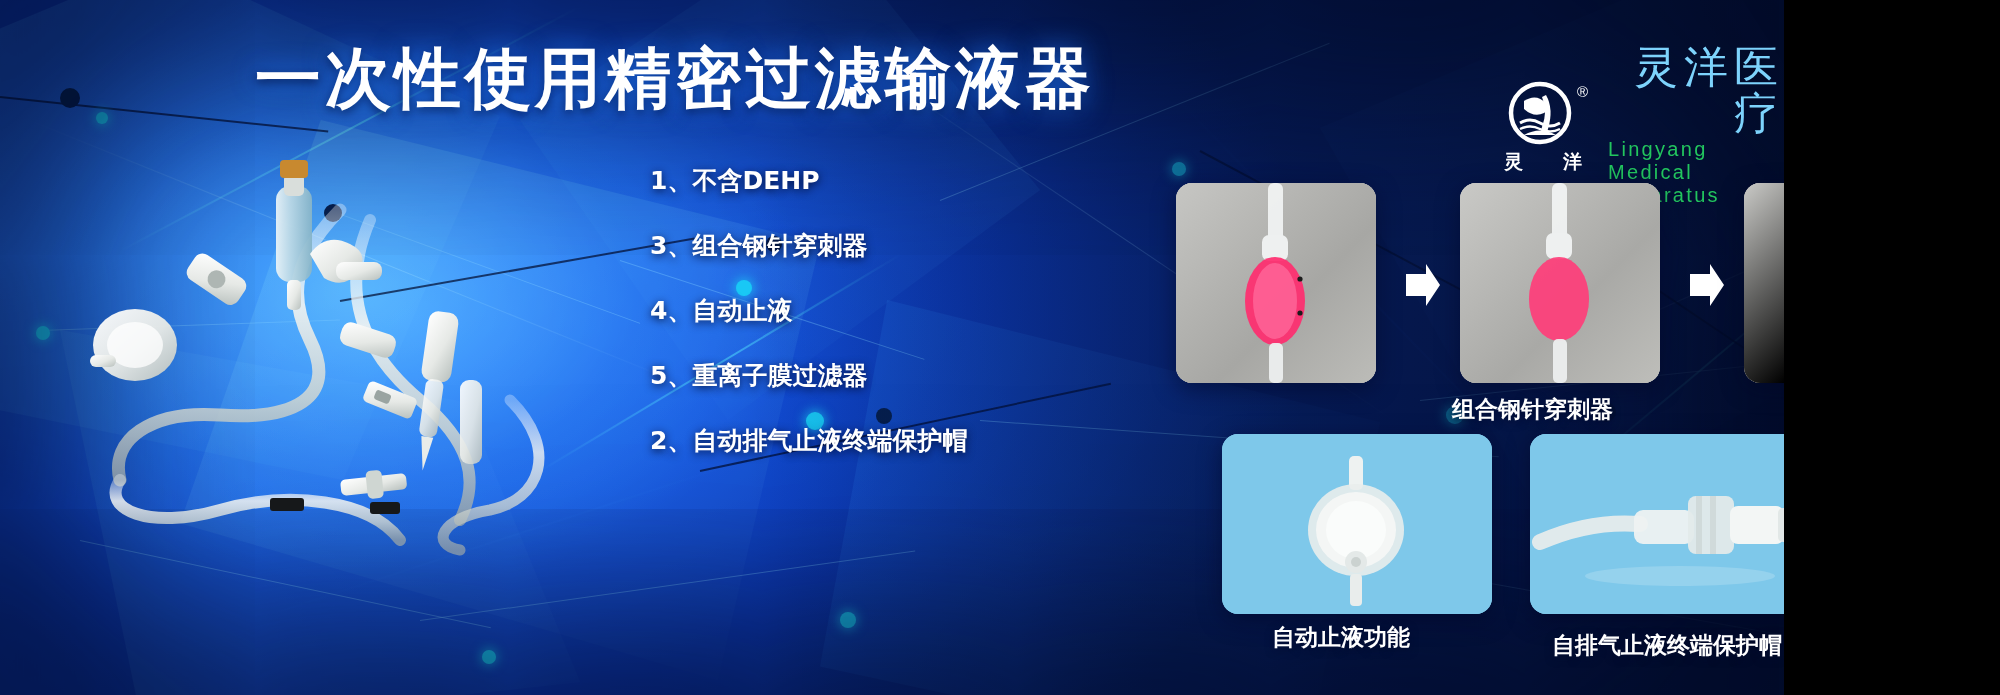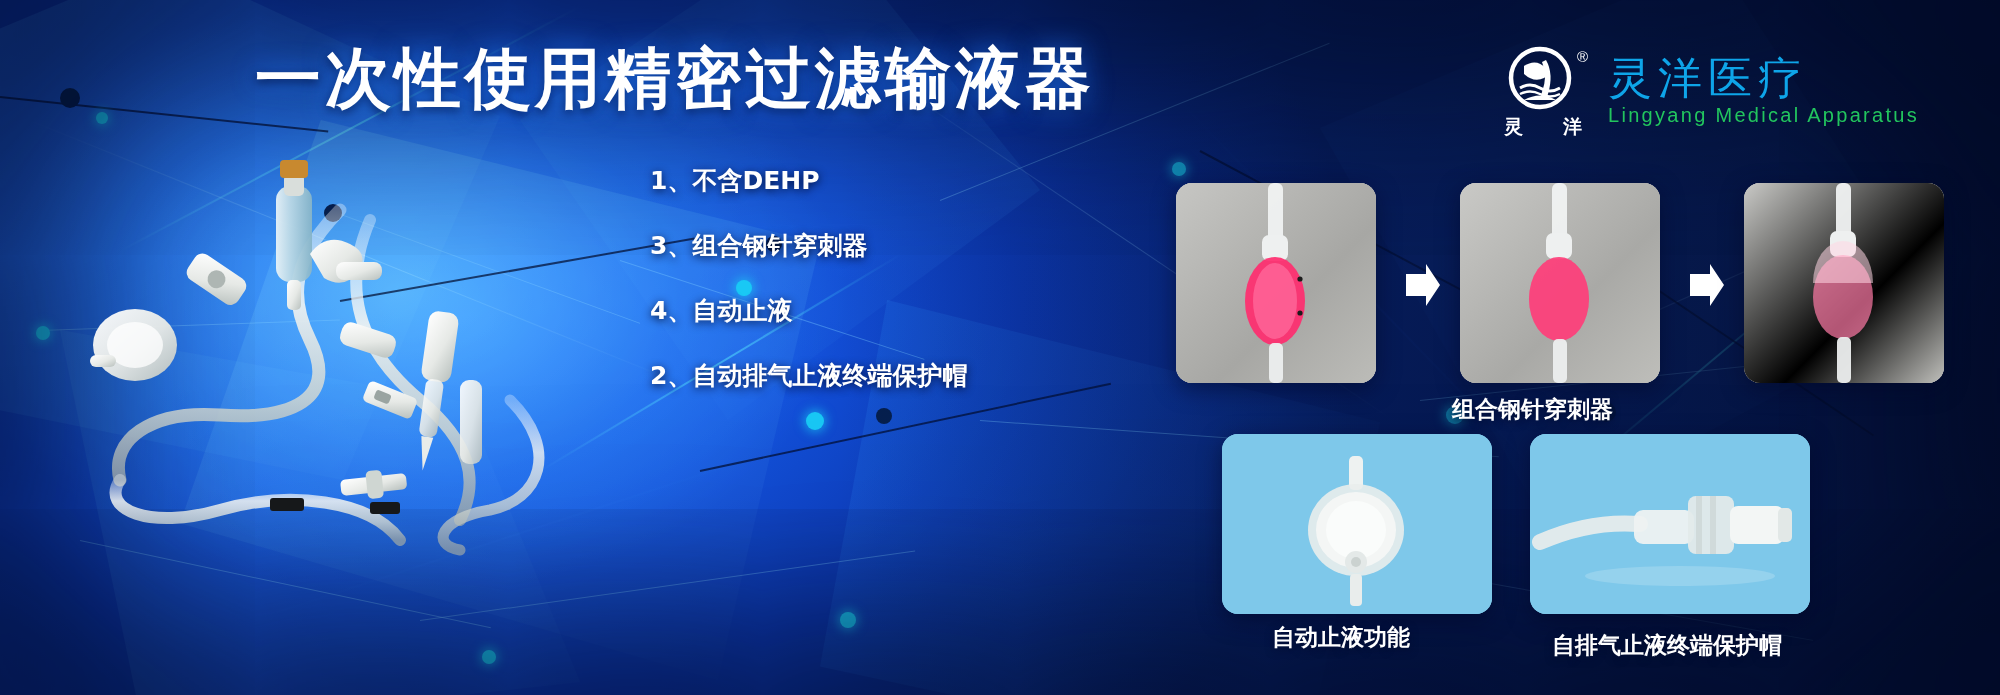--- a/index.html
+++ b/index.html
@@ -1,19 +1,19 @@
 <!DOCTYPE html>
 <html><head>
 <meta charset="utf-8">
 <style>
   html,body{margin:0;padding:0;background:#000;}
   body{font-family:"Liberation Sans","DejaVu Sans",sans-serif;}
 
   .banner{
-    position:relative;width:2000px;height:695px;overflow:hidden;
+    position:relative;width:1784px;height:695px;overflow:hidden;
     background:#0a2a8c;
   }
 
   
   .bg-base{position:absolute;inset:0;
     background:
       radial-gradient(ellipse 900px 620px at 23% 46%, #1f6bff 0%, #1454e0 34%, #0c39b4 62%, #07226f 100%),
       linear-gradient(105deg,#06205f 0%,#0b3bb4 26%,#1450d8 44%,#0c3aa8 66%,#061c55 88%,#04123a 100%);
   }
   .bg-glow{position:absolute;inset:0;
@@ -69,21 +69,21 @@
     white-space:nowrap;line-height:1;
     text-shadow:0 0 26px rgba(30,120,255,.85),0 3px 10px rgba(0,10,50,.85);
   }
 
   .logo{position:absolute;left:1500px;top:44px;display:flex;align-items:center;gap:22px;}
   .logo-mark{position:relative;width:86px;height:94px;flex:0 0 auto;}
   .logo-reg{position:absolute;right:-2px;top:4px;font-size:15px;color:#fff;}
   .logo-mark-cn{position:absolute;left:0;right:0;bottom:-2px;display:flex;justify-content:space-between;
     padding:0 4px;box-sizing:border-box;font-family:"DejaVu Sans",sans-serif;font-size:19px;color:#fff;font-weight:700;}
   .logo-text{display:flex;flex-direction:column;gap:2px;}
-  .logo-cn{font-family:"DejaVu Sans","Liberation Sans",sans-serif;font-size:44px;font-weight:400;color:#0ea5e9;letter-spacing:6px;line-height:1.05;}
+  .logo-cn{font-family:"DejaVu Sans","Liberation Sans",sans-serif;font-size:44px;font-weight:400;color:#7dd3fc;letter-spacing:6px;line-height:1.05;text-align:right;}
   .logo-en{font-family:"Liberation Sans",sans-serif;font-size:20px;color:#22c55e;letter-spacing:2.3px;}
 
   
   .features{position:absolute;left:650px;top:168px;width:330px;}
   .feature{
     font-family:"DejaVu Sans","Liberation Sans",sans-serif;
     font-size:25px;font-weight:700;color:#ffffff;white-space:nowrap;
     line-height:1;margin-bottom:40px;
     text-shadow:0 2px 8px rgba(0,12,50,.9);
   }
@@ -259,20 +259,21 @@
       </g>
       <rect x="230" y="348" width="34" height="13" rx="3" fill="#16181a"></rect>
       <rect x="330" y="352" width="30" height="12" rx="3" fill="#16181a"></rect>
     </svg>
   </div>
 
   <div class="features">
     <div class="feature">1、不含DEHP</div>
     <div class="feature">3、组合钢针穿刺器</div>
     <div class="feature">4、自动止液</div>
+    <div class="feature">5、重离子膜过滤器</div>
     <div class="feature">2、自动排气止液终端保护帽</div>
   </div>
 
   <div class="photo ph-grey" style="left:1176px;top:183px;width:200px;height:200px;">
     <svg width="200" height="200" viewBox="0 0 200 200">
       <rect width="200" height="200" fill="#b5b5b2"></rect>
       <rect x="0" y="0" width="200" height="200" fill="url(#g1)"></rect>
       <defs>
           <linearGradient id="g1" x1="0" y1="0" x2="1" y2="1">
         <stop offset="0%" stop-color="#c6c6c3"></stop>

